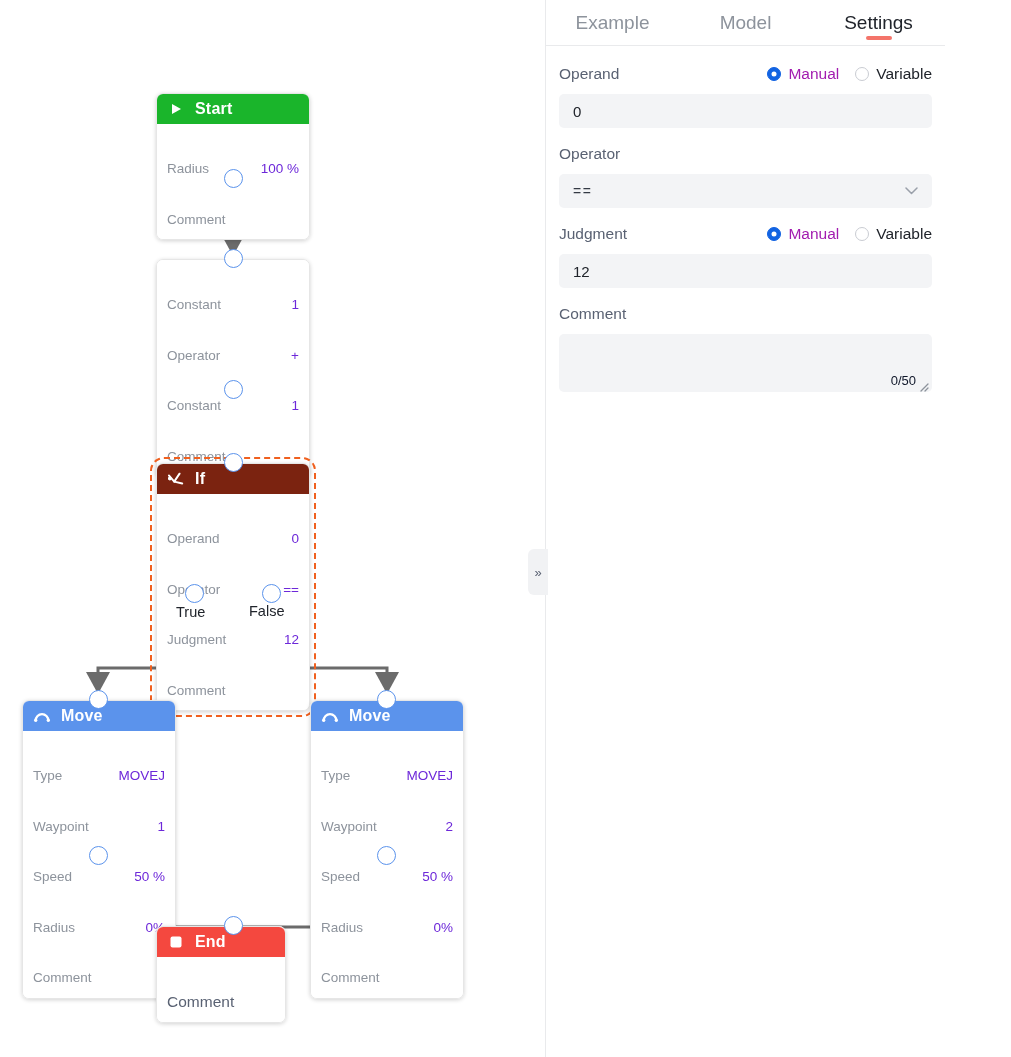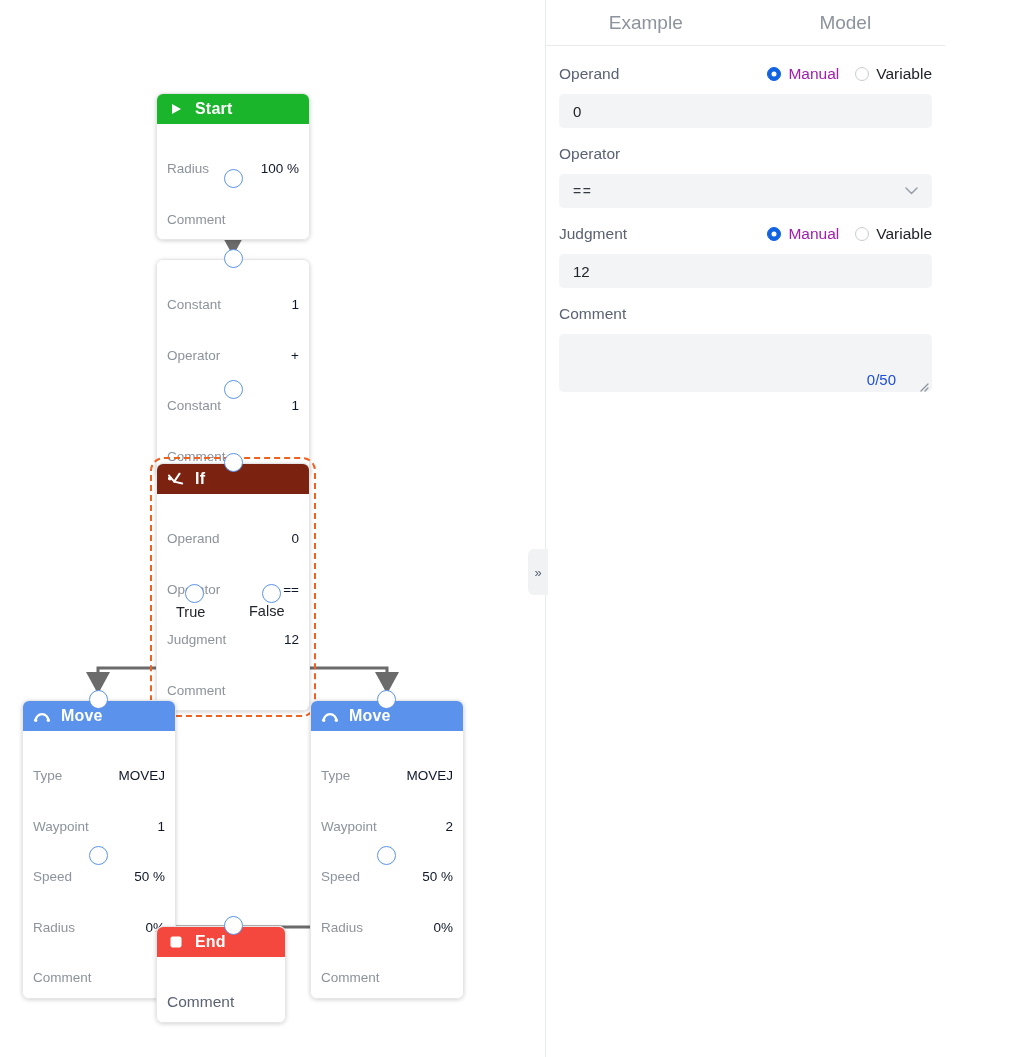--- a/index.html
+++ b/index.html
@@ -79,21 +79,21 @@
   .row {
     display: flex;
     justify-content: space-between;
     align-items: baseline;
     font-size: 13.5px;
     line-height: 22.5px;
     color: #8d939c;
     margin-top: 28px;
   }
   .row .v {
-    color: #0f172a;
+    color: #6d28d9;
   }
   .row.single {
     color: #8d939c;
   }
 
   
   .head-start { background: #1ab52b; }
   .head-calc  { background: #7b2310; }
   .head-if    { background: #7b2310; }
   .head-move  { background: #5b93ec; }
@@ -272,24 +272,24 @@
   .textarea-box {
     height: 58px;
     background: #f3f4f6;
     border-radius: 5px;
     position: relative;
     box-sizing: border-box;
     cursor: text;
   }
   .counter {
     position: absolute;
-    right: 36px;
+    right: 16px;
     bottom: 4px;
-    font-size: 15px;
-    color: #1d4ed8;
+    font-size: 13px;
+    color: #0f172a;
   }
   .resize-grip {
     position: absolute;
     right: 3px;
     bottom: 2px;
     width: 12px;
     height: 12px;
     cursor: nwse-resize;
   }
 </style>
@@ -506,20 +506,24 @@
 
 <div id="panel">
 
   <div id="tabs">
     <div class="tab">
       <span>Example</span>
     </div>
     <div class="tab">
       <span>Model</span>
     </div>
+    <div class="tab active">
+      <span>Settings</span>
+      <span class="tab-underline" style="display:block;"></span>
+    </div>
   </div>
 
   <div id="form">
 
     <div class="field-head">
       <span class="field-label">Operand</span>
       <span class="radio-group">
         <span class="radio-opt sel">
           <span class="radio-dot"></span>
           <span class="radio-label">Manual</span>

